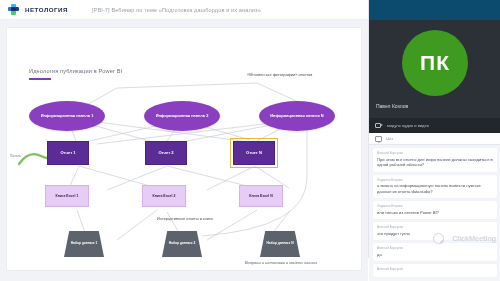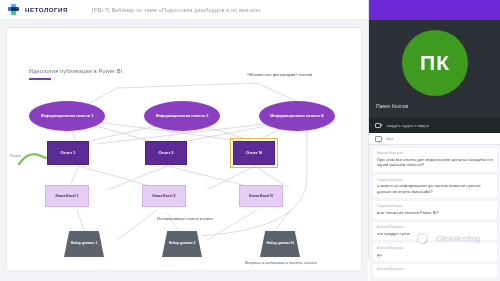--- a/index.html
+++ b/index.html
@@ -81,21 +81,21 @@
     position:absolute; font-size:3.9px; color:#4a4f59; white-space:nowrap;
   }
   .annot.ital { font-style:italic; color:#5b6069; }
   .side-label {
     position:absolute; font-size:3.2px; color:#7a7f88; white-space:nowrap;
   }
 
   
   .rightpanel {
     position:absolute; left:368px; top:0; width:132px; height:258px;
-    background:#6d28d9; border-left:1px solid #e2e6ec;
+    background:#0c4a6e; border-left:1px solid #e2e6ec;
   }
   .videobox {
     position:absolute; left:0; top:20px; width:132px; height:113px;
     background:#2c3137;
   }
   .avatar-circle {
     position:absolute; left:33px; top:10px; width:66px; height:66px;
     border-radius:50%; background:#3f9b1f;
     display:flex; align-items:center; justify-content:center;
   }
@@ -142,21 +142,21 @@
     background:#f3f5f8; padding:3px 4px 0 4px; overflow:hidden;
   }
   .msg {
     background:#ffffff; border-radius:2px; padding:3px 4px 4px 4px;
     margin-bottom:3px; box-shadow:0 0 1px rgba(0,0,0,.08);
   }
   .msg-author { font-size:3.1px; color:#a9b0ba; margin-bottom:1.5px; }
   .msg-text { font-size:4.1px; color:#4a5058; line-height:1.35; }
 
   .watermark {
-    position:absolute; right:20px; bottom:14px;
+    position:absolute; right:4px; bottom:14px;
     display:flex; align-items:center; gap:8px; opacity:.85;
   }
   .wm-circle {
     width:11px; height:11px; border-radius:50%; background:#ffffff;
     border:1.6px solid #c9cfd7; position:relative;
   }
   .wm-circle:after{
     content:""; position:absolute; right:-1px; bottom:0px;
     width:4px; height:2.4px; background:#c9cfd7; transform:rotate(-40deg);
   }

